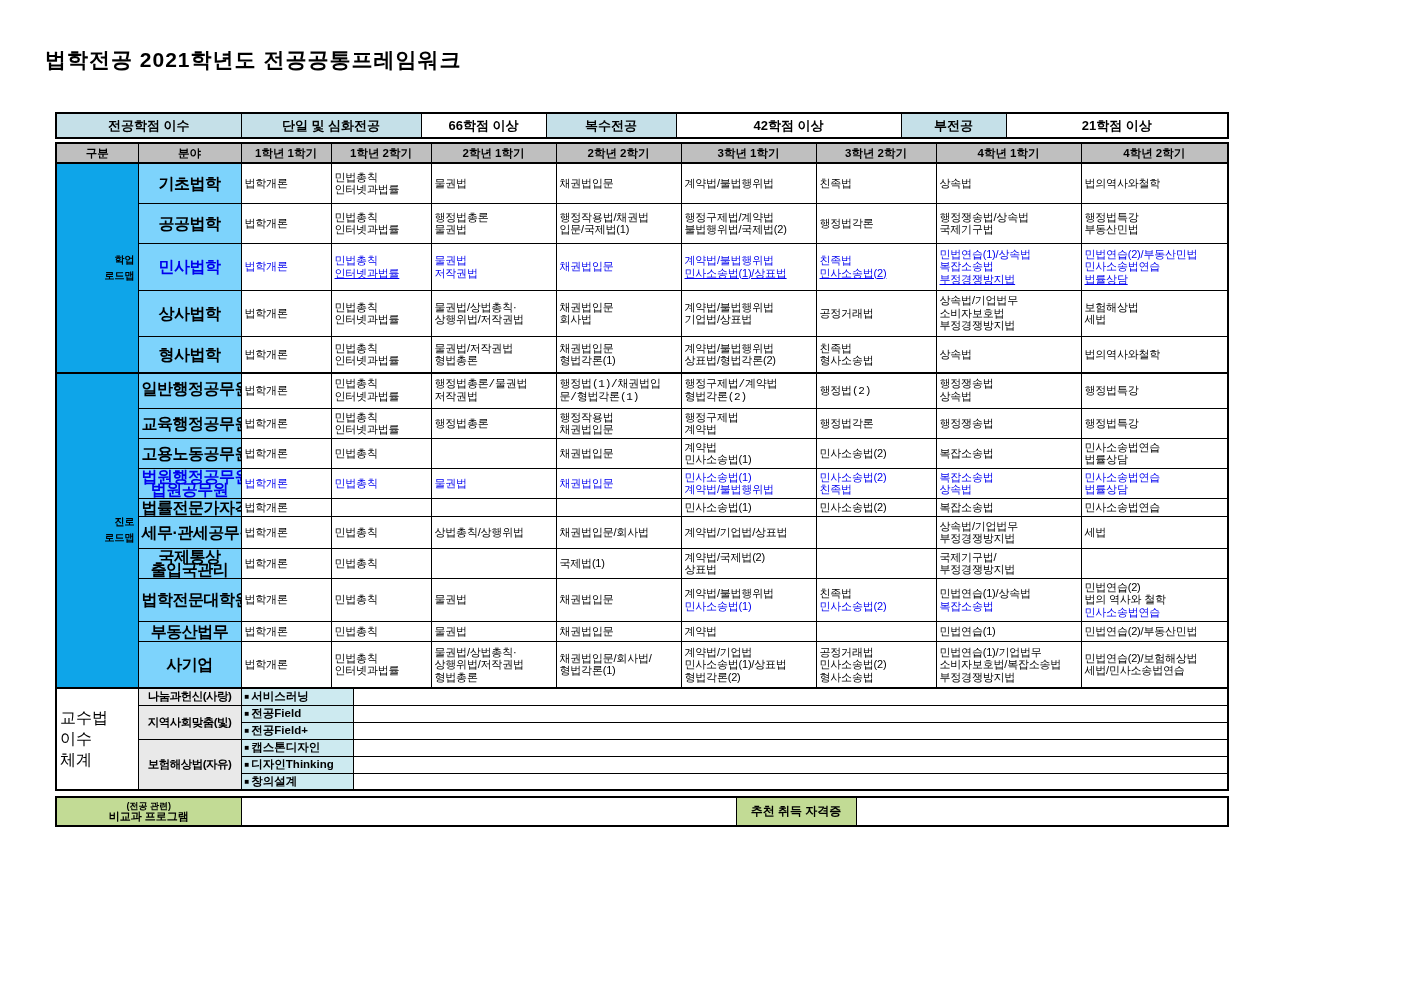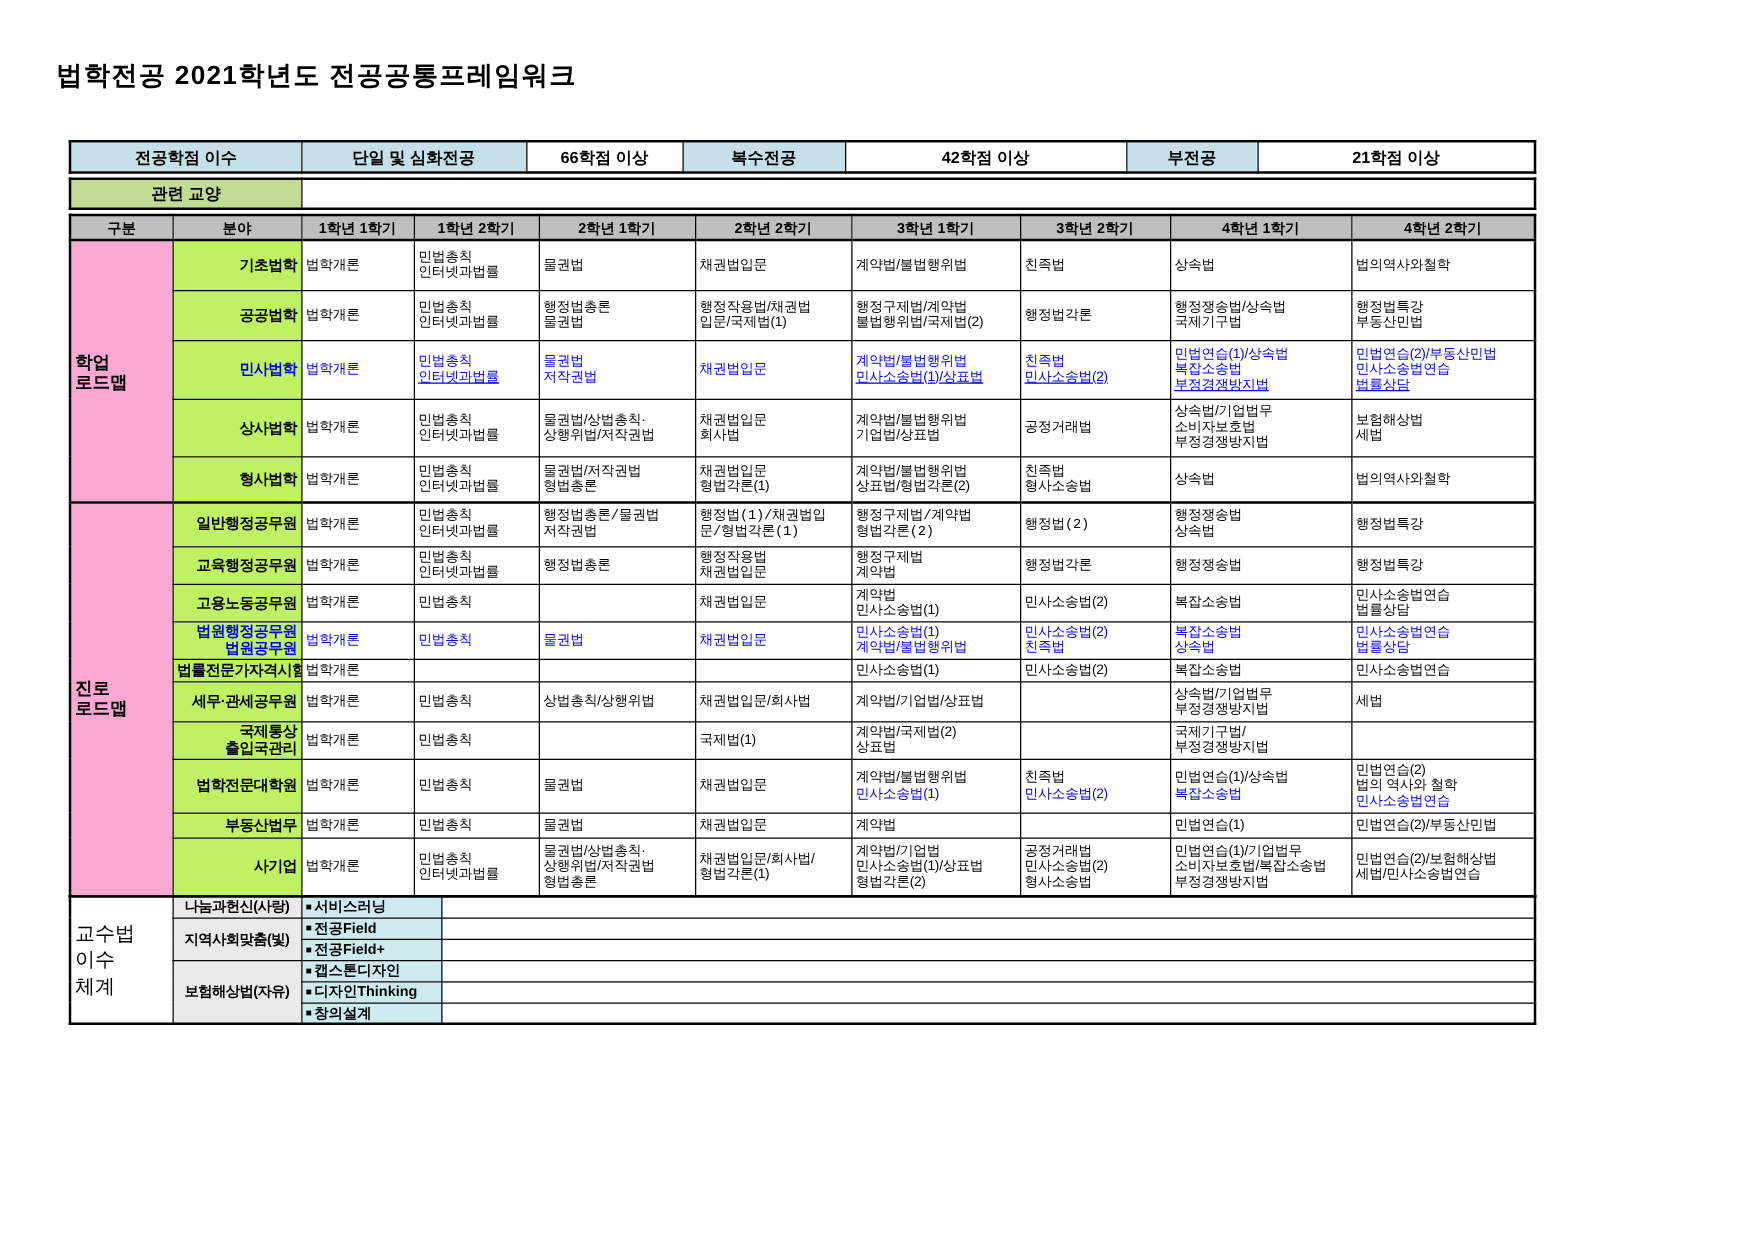--- a/index.html
+++ b/index.html
@@ -12,22 +12,22 @@
   table.outer{border:2px solid #000;}
   .bgblue{background:#c5e0e8;}
   .bggreen{background:#c2db95;}
   .ctr{text-align:center;vertical-align:middle;}
   .info{margin-bottom:3px;}
   .info td{height:23px;font-size:13px;font-weight:bold;text-align:center;vertical-align:middle;}
   .liberal{margin-bottom:3px;}
   .liberal td{height:22px;font-size:13px;font-weight:bold;vertical-align:middle;}
   .main th{height:18px;font-size:11.5px;font-weight:bold;background:#bfbfbf;border-bottom:2px solid #000;vertical-align:middle;}
   .main td.course{font-size:11px;line-height:12.5px;text-align:left;vertical-align:middle;padding:1px 3px;letter-spacing:-0.2px;}
-  .main td.flabel{font-size:12px;font-weight:bold;text-align:right;vertical-align:middle;background:#bef264;line-height:13px;letter-spacing:-0.5px;}
-  .main td.glabel{font-size:14px;font-weight:bold;text-align:left;vertical-align:middle;background:#f9a8d4;line-height:16px;}
+  .main td.flabel{font-size:16px;font-weight:bold;text-align:center;vertical-align:middle;background:#7dd3fc;line-height:13px;letter-spacing:-0.5px;}
+  .main td.glabel{font-size:10px;font-weight:bold;text-align:right;vertical-align:middle;background:#0ea5e9;line-height:16px;}
   tr.sep td{border-top:2px solid #000;font-family:Liberation Mono, monospace;}
   .blue{color:#0000ee;}
   .u{text-decoration:underline;}
   .ln{display:block;white-space:nowrap;}
   .teach{margin-top:-2px;}
   .teach td{vertical-align:middle;}
   .teach td.cat{font-size:11.5px;font-weight:bold;text-align:center;background:#e9e9e9;letter-spacing:-0.5px;}
   .teach td.bullet{font-size:11.5px;font-weight:bold;text-align:left;background:#cdeaf0;white-space:nowrap;}
   .teach td.blank{background:#fff;}
   .blt{font-size:8px;vertical-align:1px;margin-right:2px;}
@@ -62,32 +62,20 @@
           <td class="bgblue">단일 및 심화전공</td>
           <td>66학점 이상</td>
           <td class="bgblue">복수전공</td>
           <td>42학점 이상</td>
           <td class="bgblue">부전공</td>
           <td>21학점 이상</td>
         </tr>
       </tbody>
     </table>
 
-    <table class="outer liberal">
-      <colgroup>
-          <col style="width:185px">
-          <col style="width:987px">
-        </colgroup>
-      <tbody>
-        <tr>
-          <td class="bggreen ctr">관련 교양</td>
-          <td></td>
-        </tr>
-      </tbody>
-    </table>
 
     <table class="outer main" id="main-table">
       <colgroup>
         <col style="width:82px">
           <col style="width:103px">
           <col style="width:90px">
           <col style="width:100px">
         <col style="width:125px">
           <col style="width:125px">
           <col style="width:135px">
@@ -634,15 +622,34 @@
             <td class="bullet"><span class="blt">■</span>디자인Thinking</td>
             <td class="blank"></td>
           </tr>
           <tr style="height: 17px; margin-left: 36px;">
             <td class="bullet"><span class="blt">■</span>창의설계</td>
             <td class="blank"></td>
           </tr>
         </tbody>
     </table>
 
+    <table class="outer footer">
+      <colgroup>
+        <col style="width:185px">
+          <col style="width:495px">
+          <col style="width:120px">
+          <col style="width:372px">
+      </colgroup>
+      <tbody>
+        <tr>
+          <td class="bggreen">
+            <span class="fl1">(전공 관련)</span>
+            <span class="fl2">비교과 프로그램</span>
+          </td>
+          <td></td>
+          <td class="bggreen certlbl">추천 취득 자격증</td>
+          <td></td>
+        </tr>
+      </tbody>
+    </table>
 
   </div>
 </div>
 
 </body></html>

